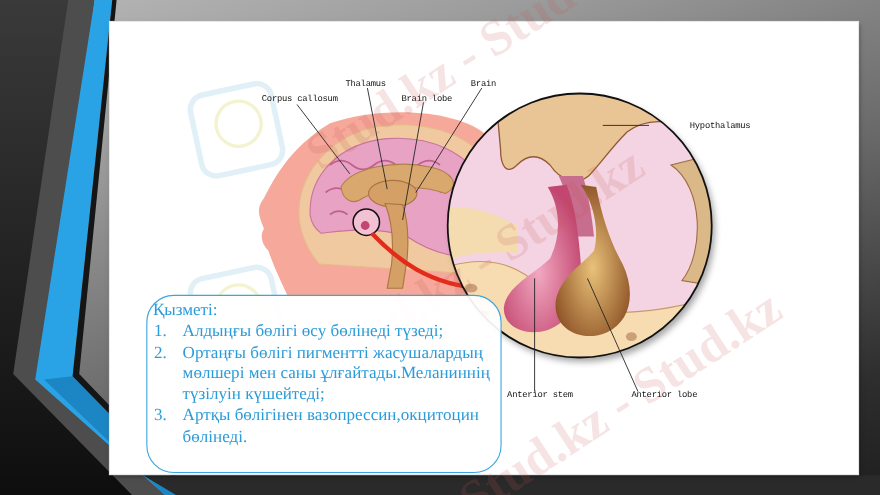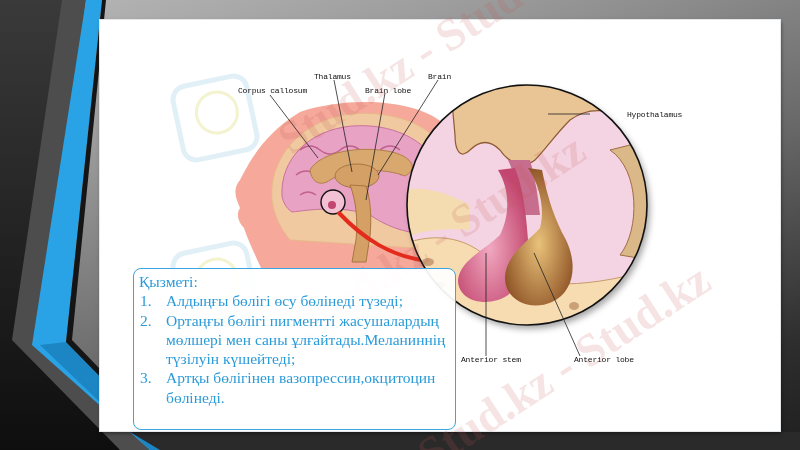--- a/index.html
+++ b/index.html
@@ -8,21 +8,21 @@
          background: linear-gradient(160deg, #b8b8b8 0%, #9a9a9a 25%, #6a6a6a 55%, #2e2e2e 85%, #1f1f1f 100%); }
   .slide { position:absolute; inset:0; }
   
   .frame-svg { position:absolute; left:0; top:0; width:800px; height:450px; }
   .panel { position:absolute; left:100px; top:20px; width:680px; height:411px; background:#fff;
            box-shadow: 0 0 0 1px #e3e7ea, 1px 2px 4px rgba(0,0,0,.5); }
   .diagram-svg { position:absolute; left:0; top:0; width:800px; height:450px; }
   .lbl { position:absolute; font-family:Liberation Mono, monospace; font-size:8px; color:#111; white-space:nowrap; letter-spacing:-0.2px; }
   .title { position:absolute; left:473px; top:79px; font-family:"DejaVu Sans", sans-serif; font-size:14px; color:#111; letter-spacing:-0.3px; }
   .textbox { position:absolute; left:133px; top:268px; width:323px; height:162px;
-             border:1.5px solid #3aa5e0; border-radius:8px; background:rgba(255,255,255,0.93);
+             border:1.5px solid #3aa5e0; border-radius:25px; background:rgba(255,255,255,0.93);
              font-family:"Liberation Serif", serif; color:#2a9bd9; font-size:15.5px; line-height:19.3px;
              padding:3px 0 0 4px; box-sizing:border-box; }
   .textbox .head { padding-left:1px; }
   .textbox ol { margin:0; padding:0; list-style:none; }
   .textbox li { display:flex; }
   .textbox .num { width:26px; flex:none; padding-left:2px; }
   .textbox .body { flex:1; }
   .wm { position:absolute; font-family:"Liberation Serif", serif; font-weight:bold; color:rgba(200,90,90,0.16);
         font-size:46px; transform:rotate(-33deg); white-space:nowrap; pointer-events:none; }
   .logo { position:absolute; width:70px; height:70px; border:5px solid rgba(170,210,230,0.35); border-radius:16px;

